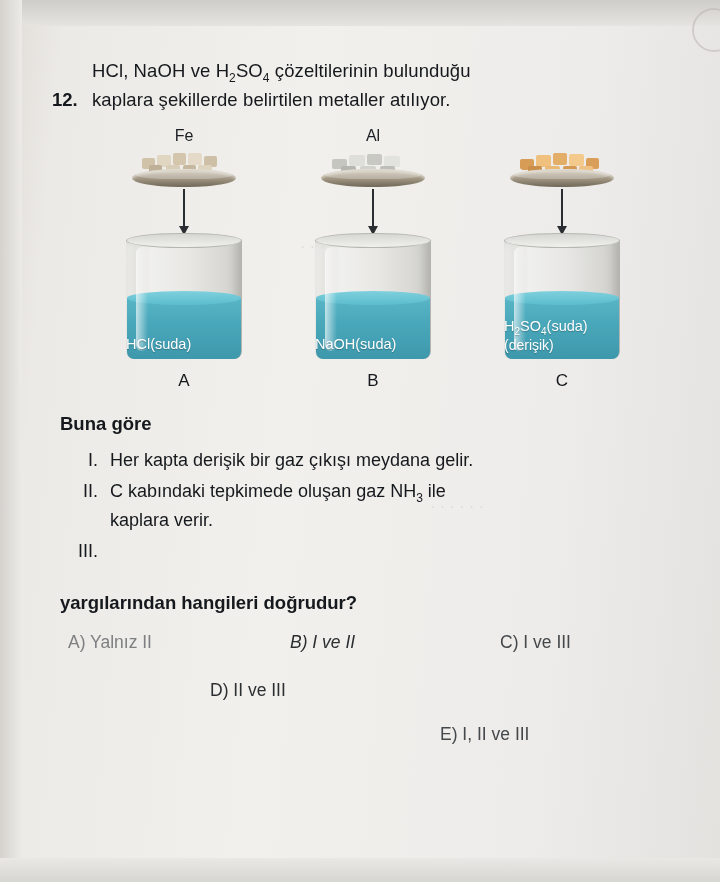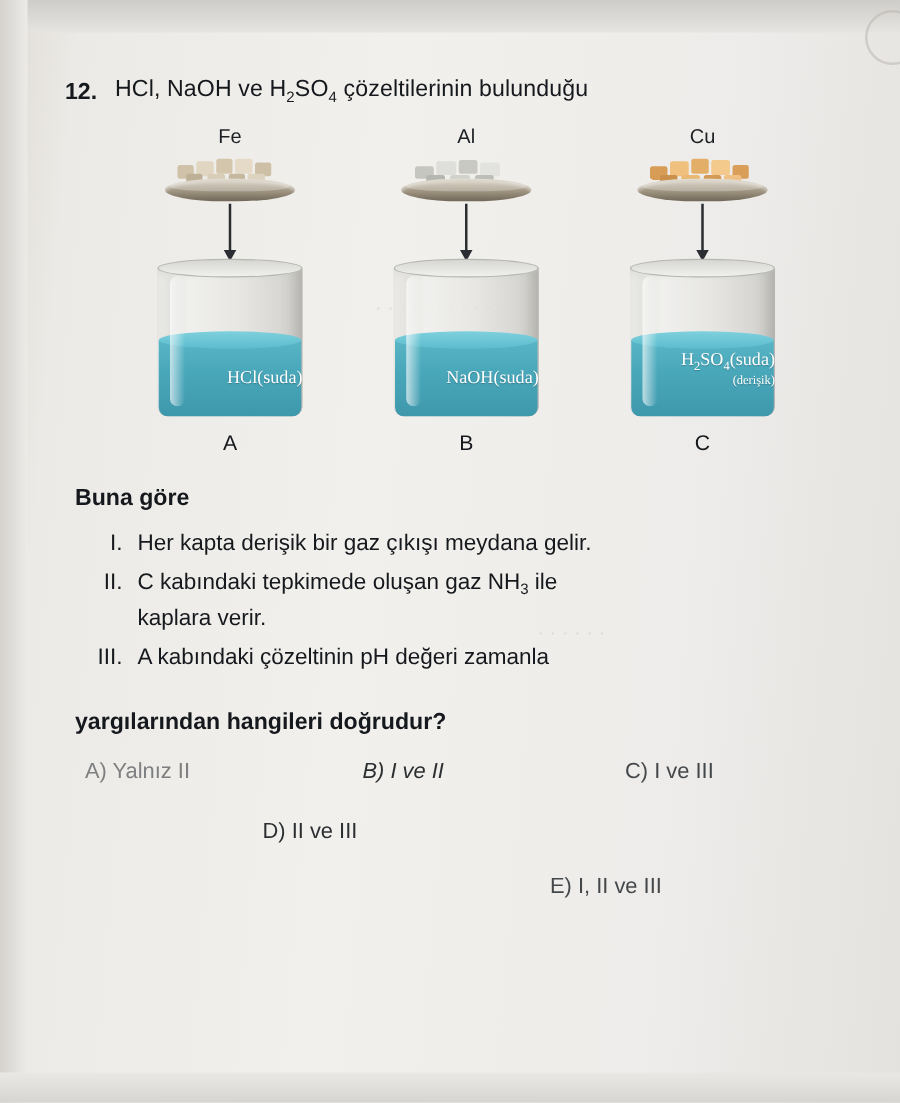--- a/index.html
+++ b/index.html
@@ -176,31 +176,30 @@
   }
   .beaker .gloss {
     position: absolute;
     left: 10px; top: 14px;
     width: 12px; height: 104px;
     background: linear-gradient(90deg, rgba(255,255,255,.65), rgba(255,255,255,0));
     border-radius: 6px;
   }
   .sol-label {
     position: absolute;
-    left: 0; bottom: 26px;
+    left: 0; bottom: 10px;
     width: 116px;
-    text-align: right;
+    text-align: left;
     font-size: 14.5px;
     color: #ffffff;
     text-shadow: 0 1px 1px rgba(0,0,0,.25);
     line-height: 1.15;
-    font-family: Liberation Serif, serif;
   }
   .sol-label sub { font-size: 10px; }
-  .sol-label .sub2 { font-size: 10px; display: block; }
+  .sol-label .sub2 { font-size: 14px; display: block; }
   .beaker-letter {
     position: absolute;
     top: 244px; left: 0; width: 160px;
     text-align: center;
     font-size: 17px;
     color: #15181c;
   }
   
   .buna {
     margin-top: 14px;
@@ -271,20 +270,21 @@
 
   <div class="ghost" style="left:300px; top:238px;">· · · · · · · · · ·</div>
   <div class="ghost" style="left:430px; top:498px;">· · · · · ·</div>
 
   <div class="content">
 
     <div class="qhead">
       <div class="qnum">12.</div>
       <div class="qtext">
         <span>HCl, NaOH ve H</span><sub>2</sub><span>SO</span><sub>4</sub><span> çözeltilerinin bulunduğu</span><br>
+        <span>kaplara şekillerde belirtilen metaller atılıyor.</span>
       </div>
     </div>
 
     <div class="diagram">
 
       <div class="setup s2">
         <div class="metal-label">Al</div>
         <div class="dish">
           <div class="pile">
             <span class="grain" style="left:5px;  top:8px;  width:15px; height:10px; background:#c6c6c0;"></span>
@@ -331,21 +331,20 @@
           <div class="liquid"></div>
           <div class="liquid-top"></div>
           <div class="gloss"></div>
           <div class="ellipse-top"></div>
           <div class="sol-label">HCl(suda)</div>
         </div>
         <div class="beaker-letter">A</div>
       </div>
 
       <div class="setup s3">
-        <div class="metal-label">Cu</div>
         <div class="dish">
           <div class="pile">
             <span class="grain" style="left:4px;  top:8px;  width:14px; height:11px; background:#d79c55;"></span>
             <span class="grain" style="left:20px; top:4px;  width:15px; height:12px; background:#f0c07e;"></span>
             <span class="grain" style="left:37px; top:2px;  width:14px; height:12px; background:#e2ae68;"></span>
             <span class="grain" style="left:53px; top:3px;  width:15px; height:12px; background:#f3c98c;"></span>
             <span class="grain" style="left:70px; top:7px;  width:13px; height:11px; background:#d99f59;"></span>
             <span class="grain" style="left:12px; top:15px; width:14px; height:10px; background:#c98f4b;"></span>
             <span class="grain" style="left:29px; top:15px; width:15px; height:10px; background:#eab974;"></span>
             <span class="grain" style="left:47px; top:15px; width:14px; height:10px; background:#d49a55;"></span>
@@ -379,21 +378,21 @@
       <div class="roman-item">
         <div class="rn">II.</div>
         <div class="rt">
           <span>C kabındaki tepkimede oluşan gaz NH</span><sub>3</sub><span> ile</span><br>
           <span>kaplara verir.</span>
         </div>
       </div>
       <div class="roman-item">
         <div class="rn">III.</div>
         <div class="rt">
-          <span>A kabındaki çözeltinin pH değeri zamanla</span><br>
+          <br>
         </div>
       </div>
     </div>
 
     <div class="yargi">yargılarından hangileri doğrudur?</div>
 
     <div class="choices">
       <div class="ch ch-a">A) Yalnız II</div>
       <div class="ch ch-b">B) I ve II</div>
       <div class="ch ch-c">C) I ve III</div>

